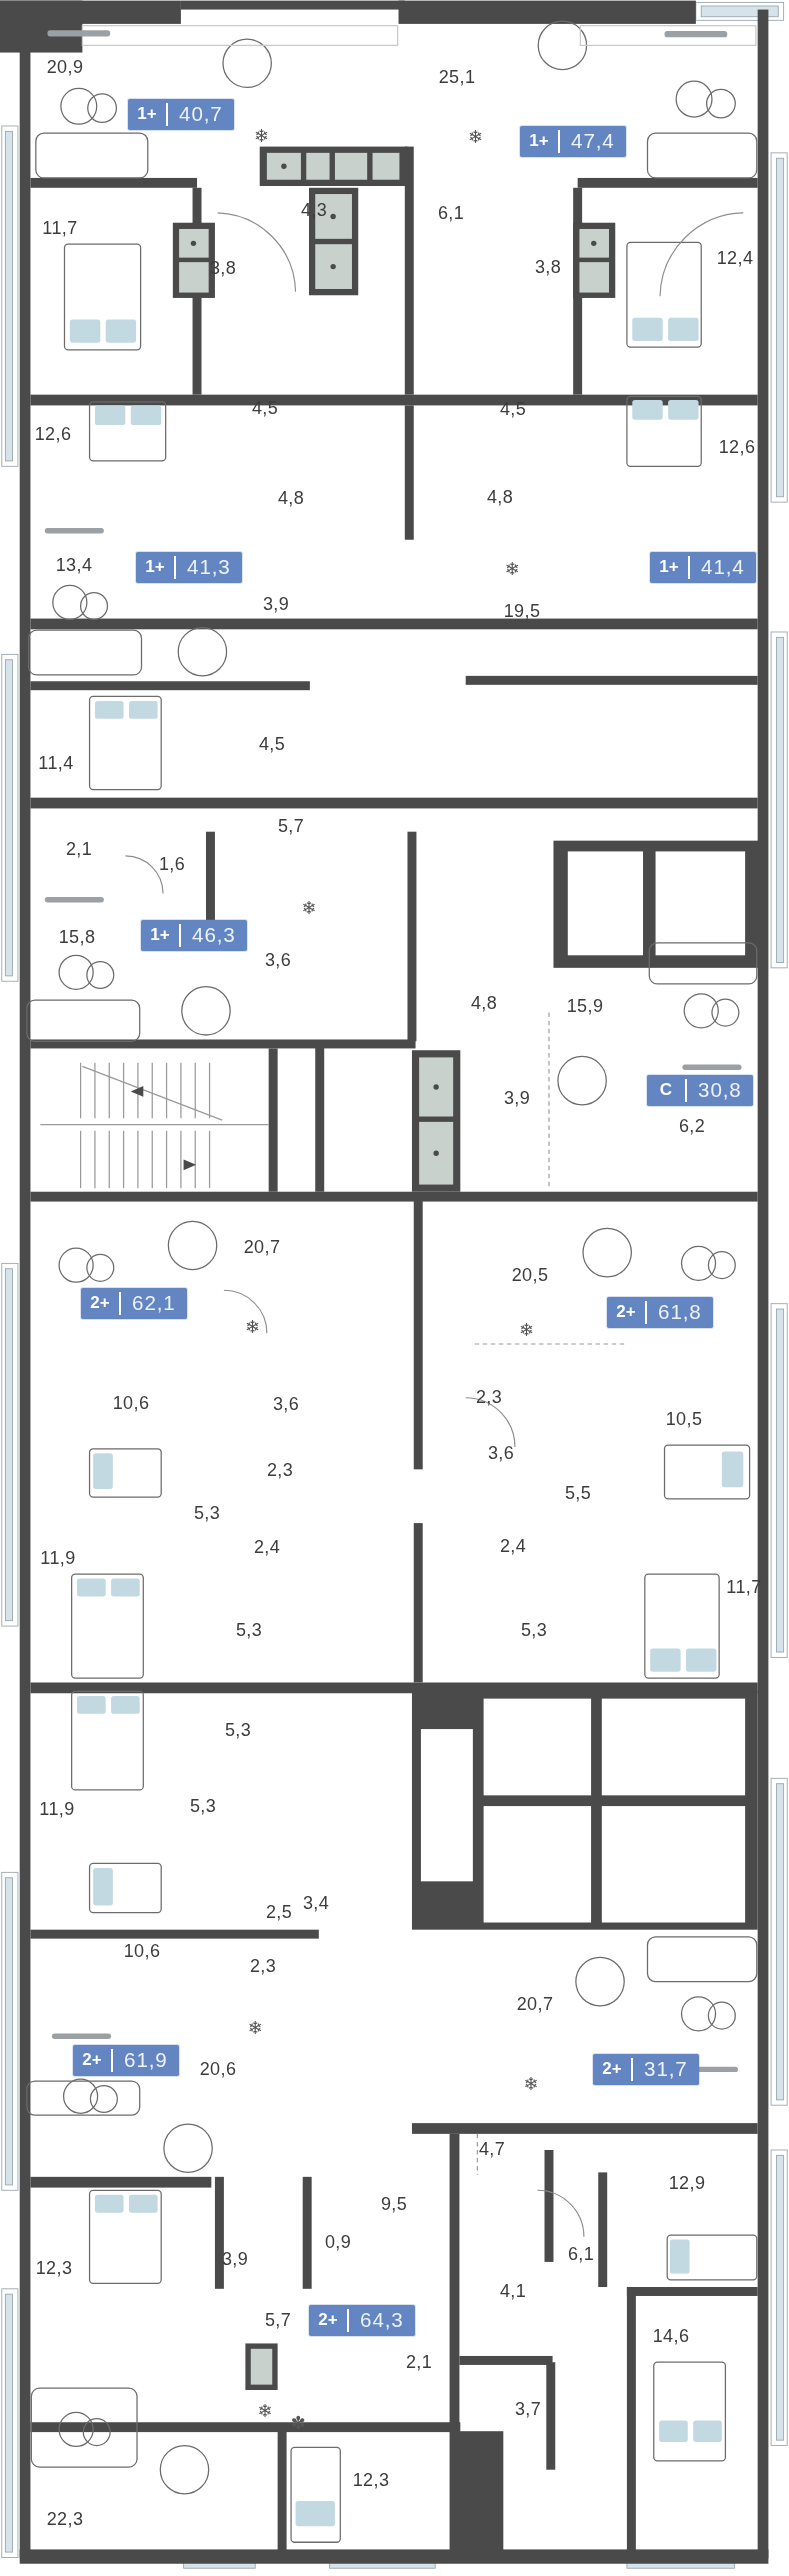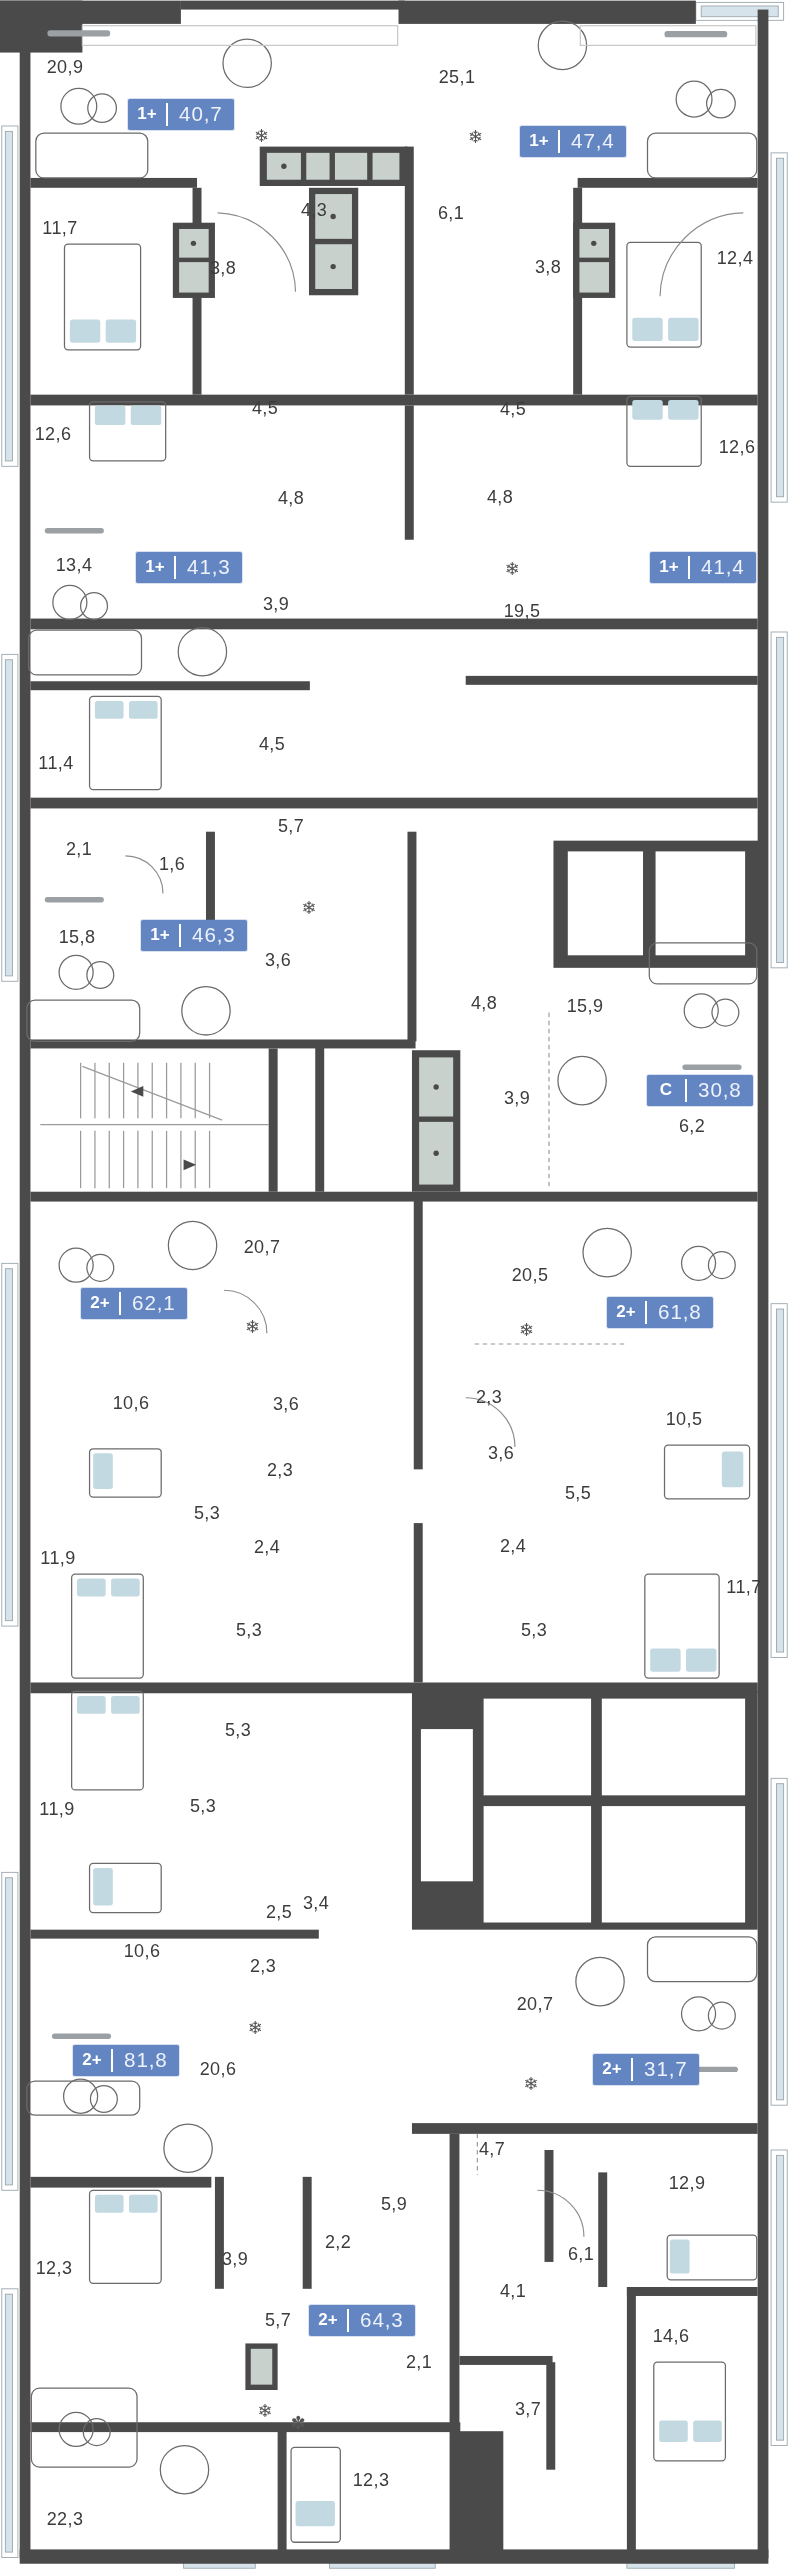--- a/index.html
+++ b/index.html
@@ -367,22 +367,22 @@
   <div class="rlabel" style="left:57px;top:1809px">11,9</div>
   <div class="rlabel" style="left:203px;top:1806px">5,3</div>
   <div class="rlabel" style="left:279px;top:1912px">2,5</div>
   <div class="rlabel" style="left:316px;top:1903px">3,4</div>
   <div class="rlabel" style="left:142px;top:1951px">10,6</div>
   <div class="rlabel" style="left:263px;top:1966px">2,3</div>
   <div class="rlabel" style="left:218px;top:2069px">20,6</div>
   <div class="rlabel" style="left:535px;top:2004px">20,7</div>
   <div class="rlabel" style="left:54px;top:2268px">12,3</div>
   <div class="rlabel" style="left:235px;top:2259px">3,9</div>
-  <div class="rlabel" style="left:338px;top:2242px">2,2</div>
-  <div class="rlabel" style="left:394px;top:2204px">5,9</div>
+  <div class="rlabel" style="left:338px;top:2242px">0,9</div>
+  <div class="rlabel" style="left:394px;top:2204px">9,5</div>
   <div class="rlabel" style="left:278px;top:2320px">5,7</div>
   <div class="rlabel" style="left:419px;top:2362px">2,1</div>
   <div class="rlabel" style="left:371px;top:2480px">12,3</div>
   <div class="rlabel" style="left:65px;top:2519px">22,3</div>
   <div class="rlabel" style="left:492px;top:2149px">4,7</div>
   <div class="rlabel" style="left:687px;top:2183px">12,9</div>
   <div class="rlabel" style="left:581px;top:2254px">6,1</div>
   <div class="rlabel" style="left:513px;top:2291px">4,1</div>
   <div class="rlabel" style="left:528px;top:2409px">3,7</div>
   <div class="rlabel" style="left:671px;top:2336px">14,6</div>
@@ -423,21 +423,21 @@
     <span class="ba">62,1</span>
   </div>
   <div class="badge" style="left:607px;top:1297px">
     <span class="bt">2+</span>
     <span class="bd"></span>
     <span class="ba">61,8</span>
   </div>
   <div class="badge" style="left:73px;top:2045px">
     <span class="bt">2+</span>
     <span class="bd"></span>
-    <span class="ba">81,8</span>
+    <span class="ba">61,9</span>
   </div>
   <div class="badge" style="left:593px;top:2054px">
     <span class="bt">2+</span>
     <span class="bd"></span>
     <span class="ba">31,7</span>
   </div>
   <div class="badge" style="left:309px;top:2305px">
     <span class="bt">2+</span>
     <span class="bd"></span>
     <span class="ba">64,3</span>

